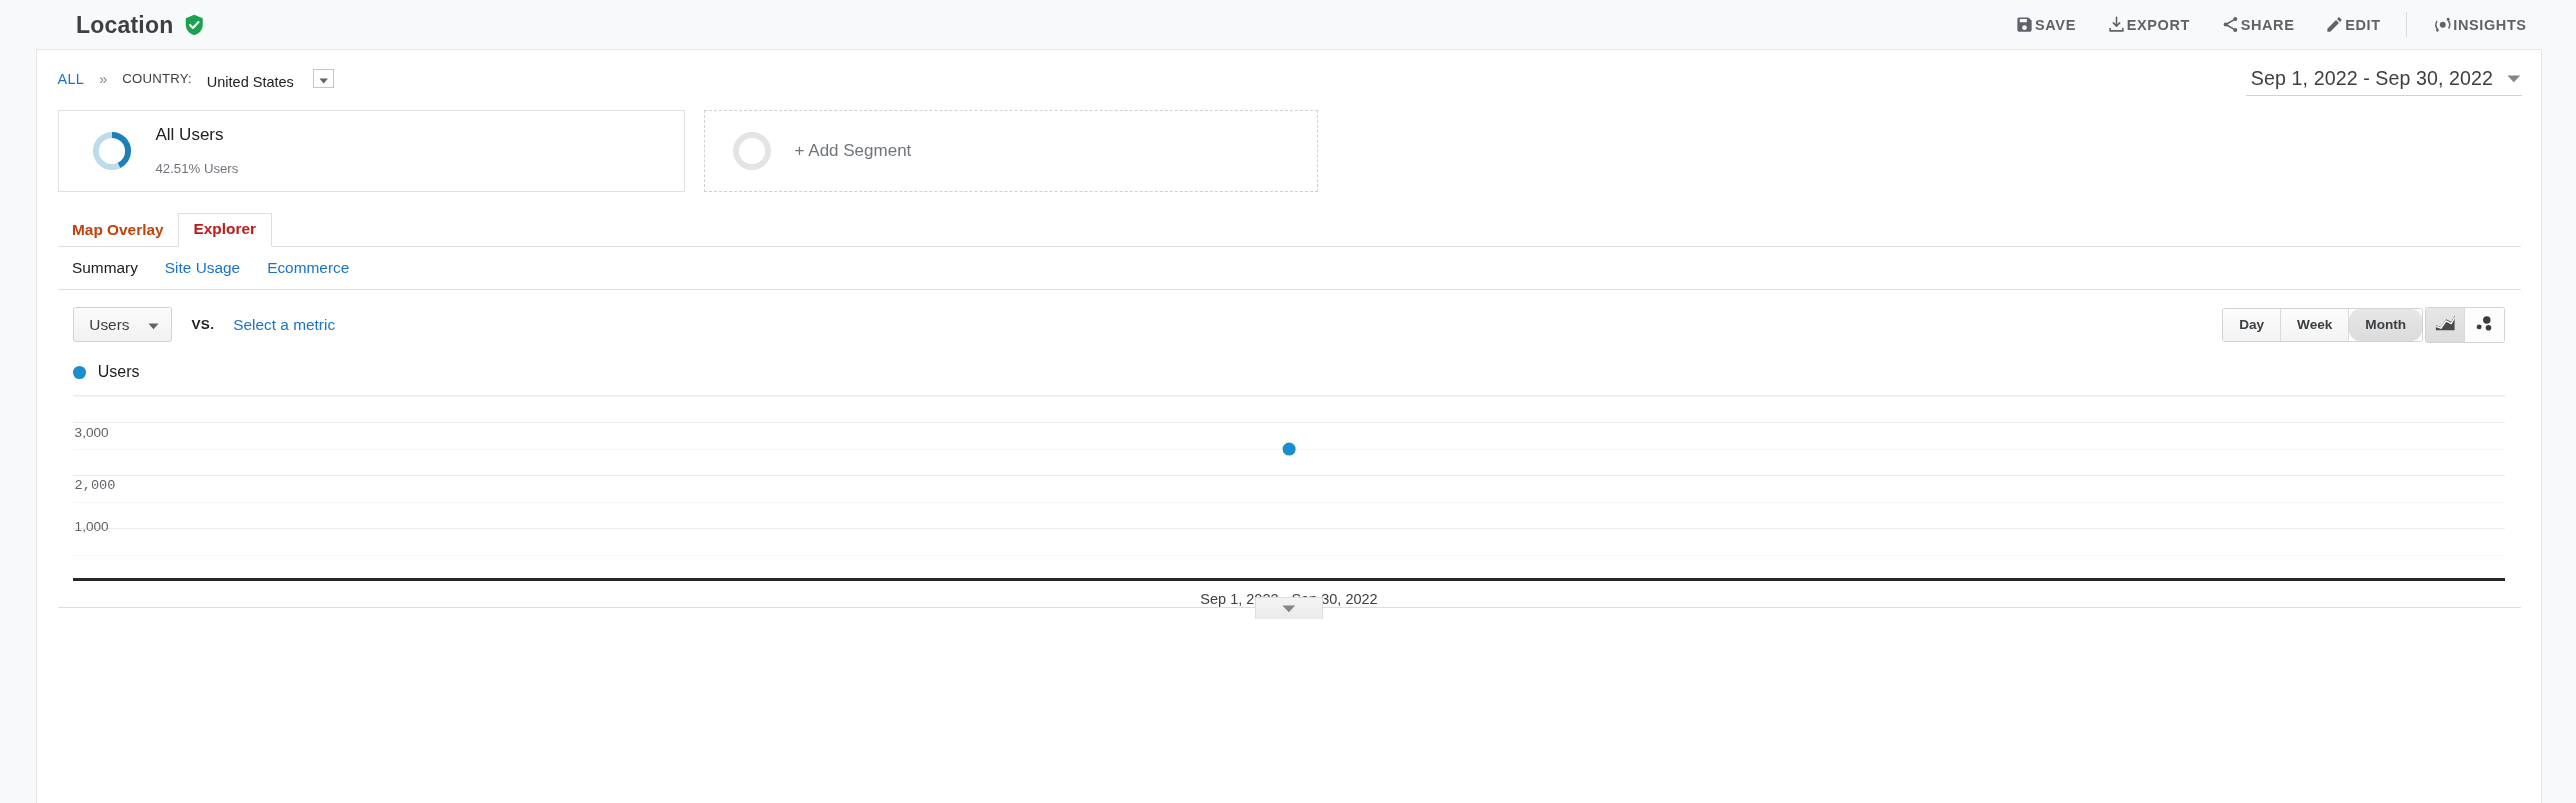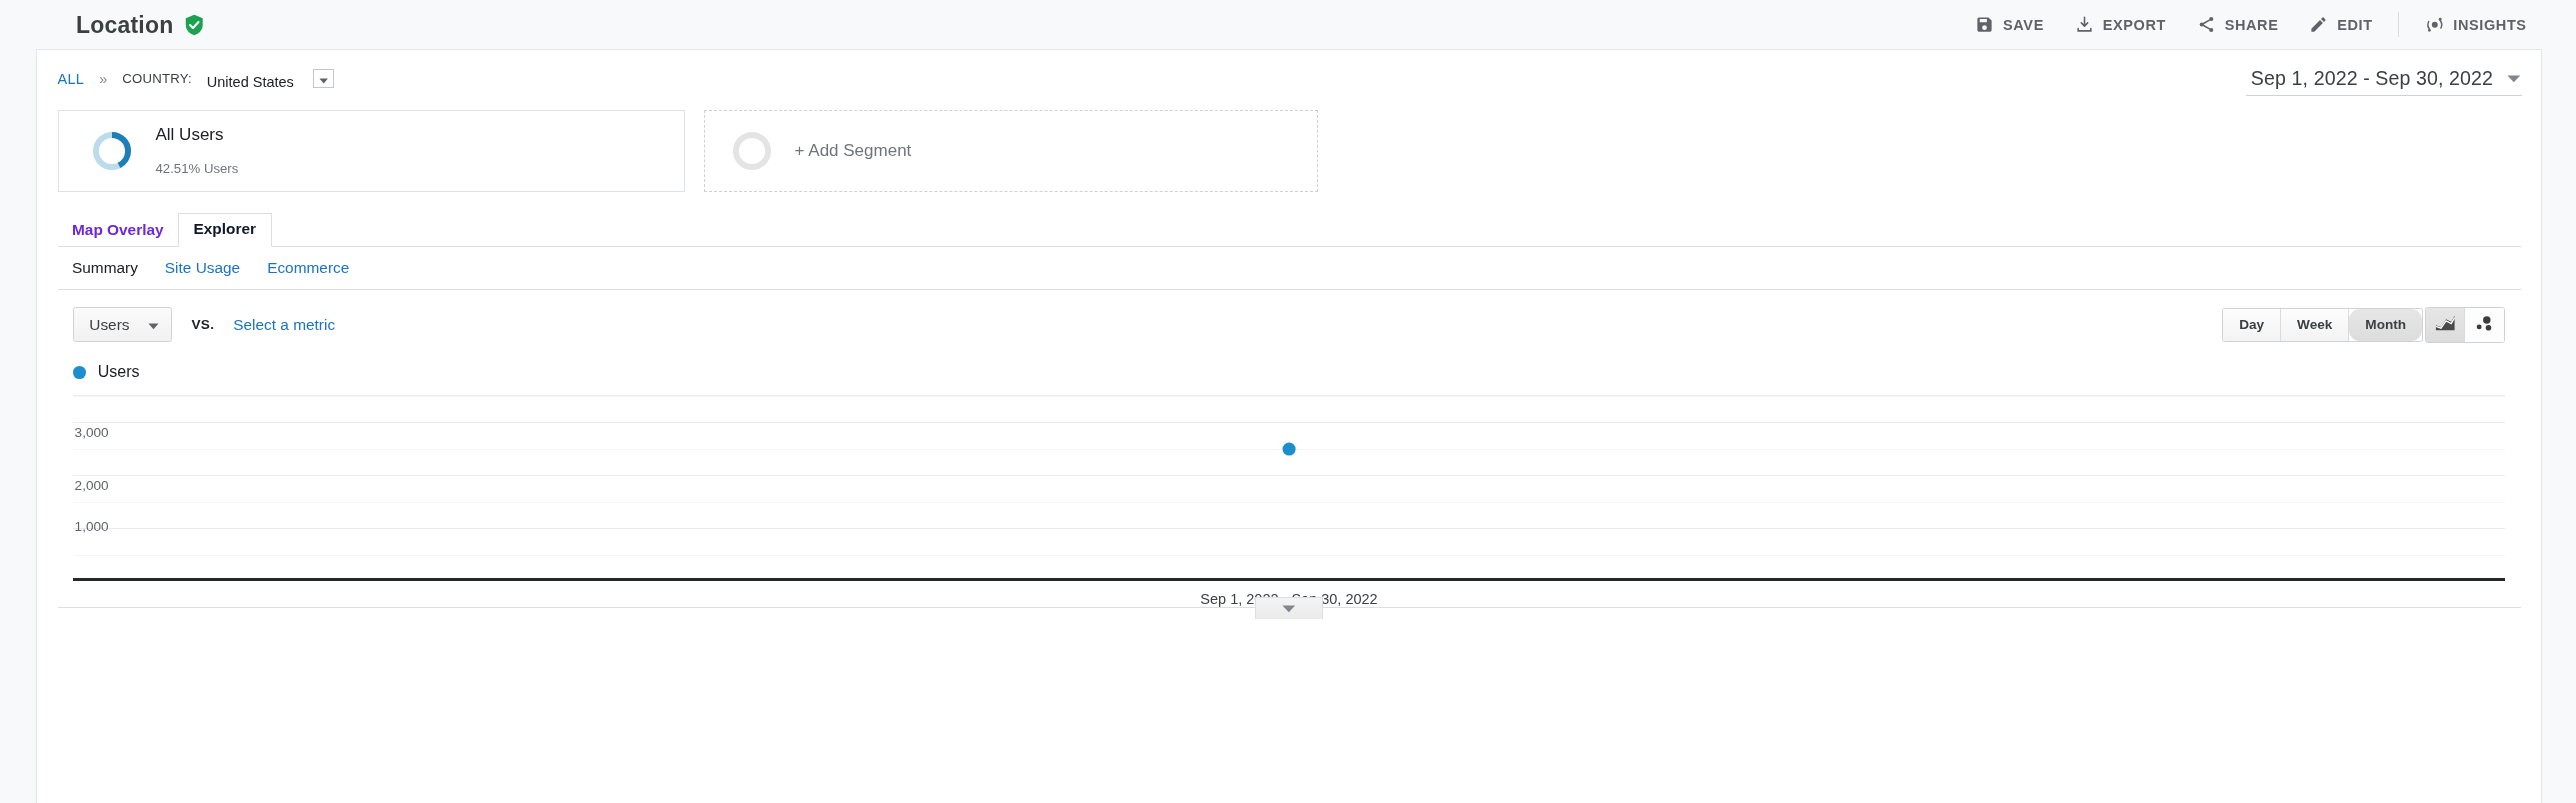--- a/index.html
+++ b/index.html
@@ -26,21 +26,21 @@
     color: #3c4043;
     letter-spacing: 0.2px;
     margin-left: 40px;
   }
   .verified-shield { width: 20.5px; height: 22px; display: block; position: relative; top: 3.4px; }
 
   .header-actions { display: flex; align-items: center; }
   .action-btn {
     display: flex;
     align-items: center;
-    gap: 9px;
+    gap: 1px;
     padding: 5.1px 15.4px;
     cursor: pointer;
     color: #5f6368;
     font-size: 14.5px;
     font-weight: bold;
     letter-spacing: 0.6px;
     white-space: nowrap;
   }
   .action-btn svg { display: block; flex: none; }
   .action-sep {
@@ -120,26 +120,26 @@
     margin: 23px 20.5px 0 20.5px;
     border-bottom: 0.9px solid #dcdfe1;
     display: flex; align-items: flex-end;
     height: 32px;
   }
   .tab {
     font-size: 15.4px;
     font-weight: bold;
     padding: 6px 14.5px 7.7px 14.5px;
     cursor: pointer;
-    color: #6d28d9;
+    color: #c2410c;
     position: relative;
     top: 0.9px;
   }
   .tab.active {
-    color: #0f172a;
+    color: #b91c1c;
     background: #fff;
     border: 0.9px solid #dcdfe1;
     border-bottom: 0.9px solid #fff;
   }
 
   .subtabs {
     display: flex; gap: 27px;
     margin: 0 20.5px;
     padding: 12px 14.5px 12px 14.5px;
     border-bottom: 0.9px solid #dcdfe1;
@@ -430,21 +430,21 @@
 
     <div class="plot" id="plot">
       <div class="baseline"></div>
     <div class="gridline minor" style="top: 159px;"></div>
         <div class="gridline minor" style="top: 106px;"></div>
         <div class="gridline minor" style="top: 53px;"></div>
         <div class="gridline minor" style="top: 0px;"></div>
         <div class="gridline major" style="top: 132px;"></div>
         <div class="ytick" style="top: 120px;">1,000</div>
         <div class="gridline major" style="top: 79px;"></div>
-        <div class="ytick" style="top: 79px;">2,000</div>
+        <div class="ytick" style="top: 79px; font-family: Liberation Mono, monospace;">2,000</div>
         <div class="gridline major" style="top: 26.4px;"></div>
         <div class="ytick" style="top: 26.4px;">3,000</div>
         <div class="datapoint" style="top: 53px; left: 50%; background: rgb(29, 142, 205);"></div>
       </div>
 
     <div class="xaxis-label">Sep 1, 2022 - Sep 30, 2022</div>
   </div>
 
   <div class="chart-bottom-border">
     <div class="collapse-tab">

